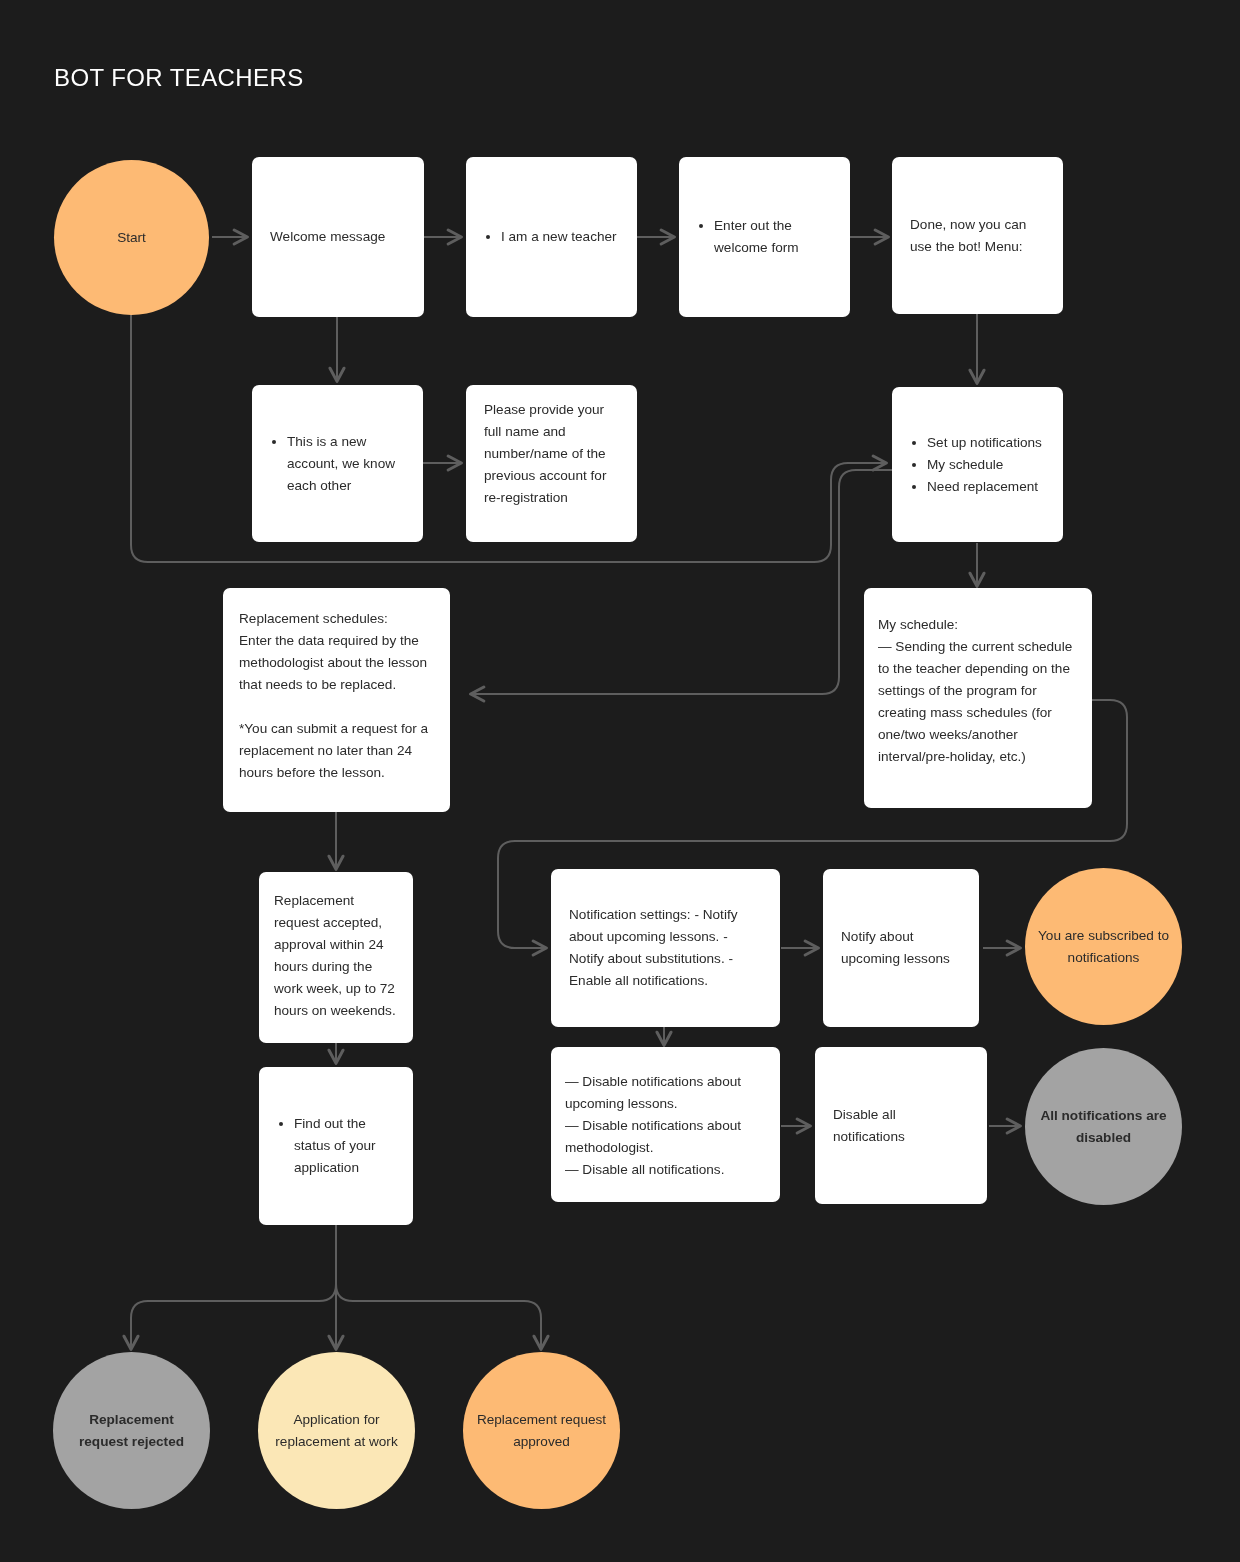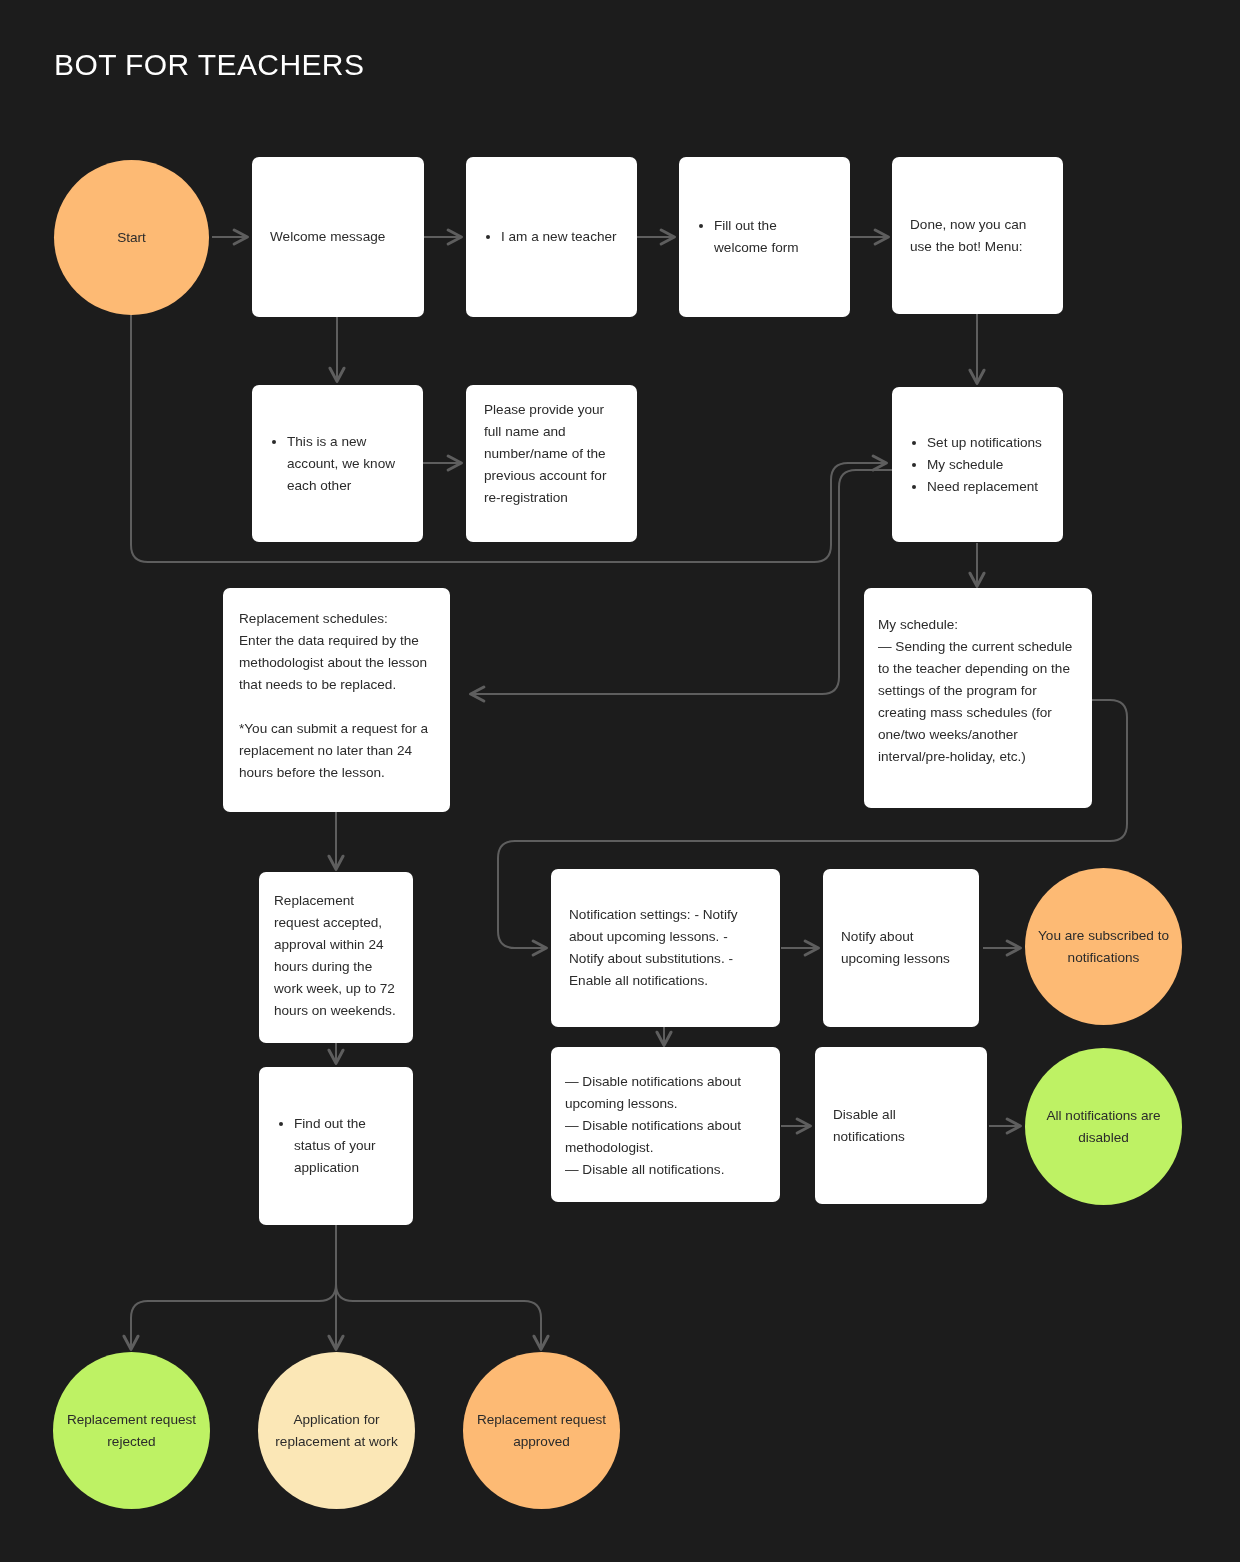--- a/index.html
+++ b/index.html
@@ -9,22 +9,22 @@
     background: #1c1c1c;
     font-family: "Liberation Sans", sans-serif;
     overflow: hidden;
     position: relative;
   }
   #canvas { position: absolute; inset: 0; }
   #edges { position: absolute; left: 0; top: 0; width: 1240px; height: 1562px; pointer-events: none; }
 
   .title {
     position: absolute;
-    left: 54px; top: 48px;
-    font-size: 30px;
+    left: 54px; top: 64px;
+    font-size: 24px;
     font-weight: 400;
     color: #ffffff;
     letter-spacing: 0.4px;
   }
 
   .node {
     position: absolute;
     background: #ffffff;
     border-radius: 7px;
     color: #2b2b2b;
@@ -45,21 +45,21 @@
     display: flex;
     align-items: center;
     justify-content: center;
     text-align: center;
     color: #2b2b2b;
     font-size: 13.6px;
     line-height: 22px;
     padding: 10px;
   }
   .c-green { background: #fdba74; }
-  .c-red   { background: #bef264; }
+  .c-red   { background: #a3a3a3; font-weight: bold; }
   .c-yellow{ background: #fbe7b6; }
 </style>
 </head>
 <body>
 
 <div id="canvas">
 
   <div class="title">BOT FOR TEACHERS</div>
 
   <svg id="edges">
@@ -121,21 +121,21 @@
   </div>
 
   <div class="node" style="left:466px; top:157px; width:171px; height:160px;">
     <ul class="inner">
       <li>I am a new teacher</li>
     </ul>
   </div>
 
   <div class="node" style="left:679px; top:157px; width:171px; height:160px;">
     <ul class="inner">
-      <li>Fill out the welcome form</li>
+      <li>Enter out the welcome form</li>
     </ul>
   </div>
 
   <div class="node" style="left:892px; top:157px; width:171px; height:157px;">
     <div class="inner">Done, now you can use the bot! Menu:</div>
   </div>
 
   <div class="node" style="left:252px; top:385px; width:171px; height:157px;">
     <ul class="inner">
       <li>This is a new account, we know each other</li>

